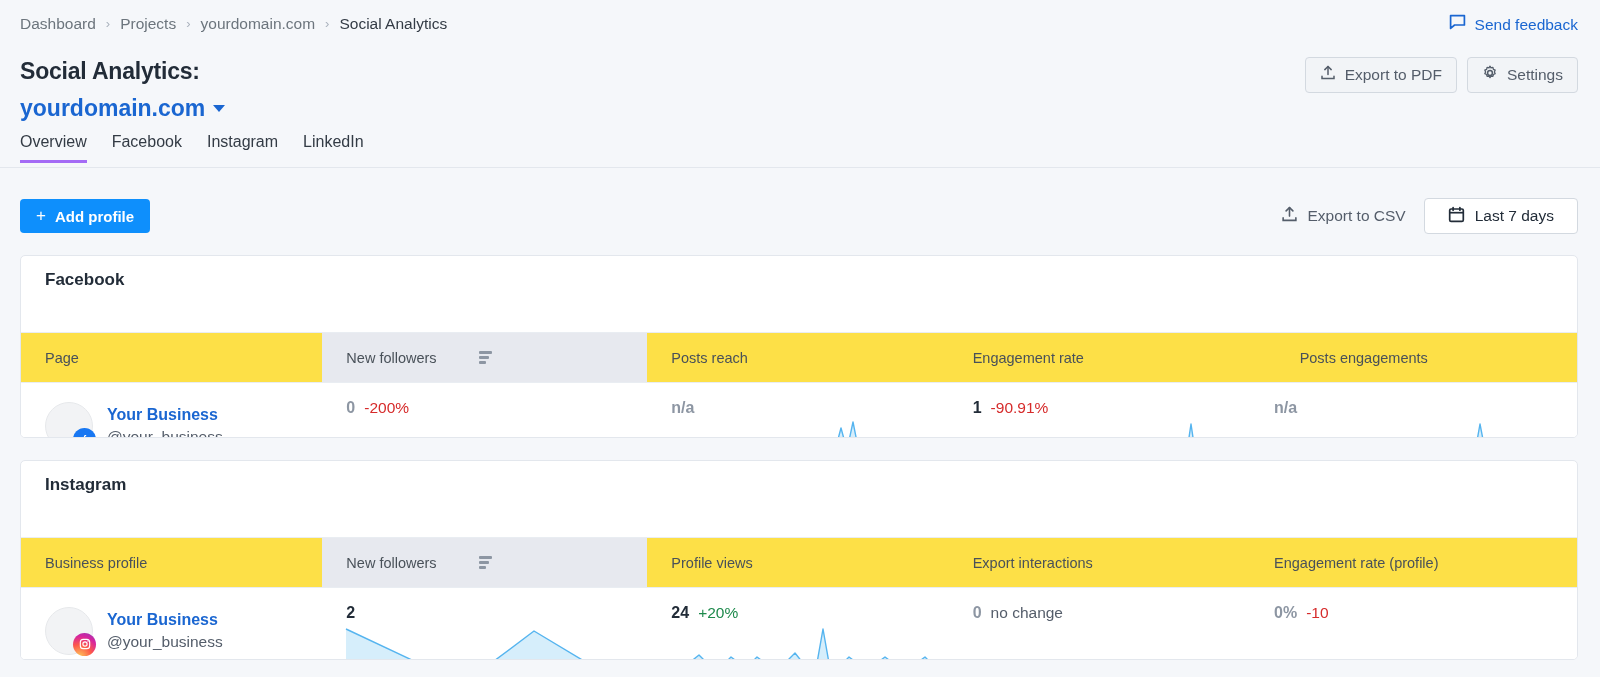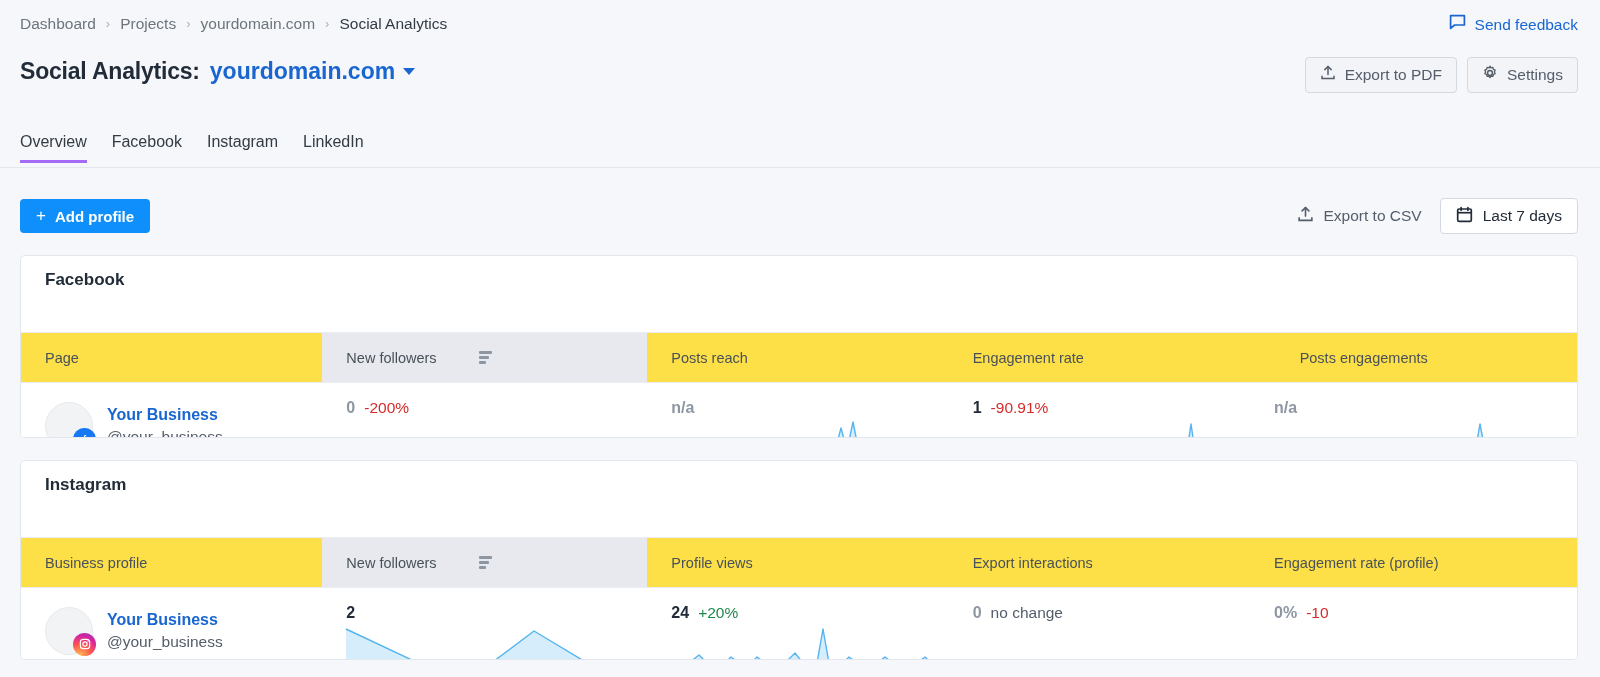--- a/index.html
+++ b/index.html
@@ -28,21 +28,21 @@
   
   .send-feedback {
     position: absolute; right: 22px; top: 14px;
     display: flex; align-items: center; gap: 9px;
     color: #1a66d1; font-size: 15.5px; cursor: pointer;
   }
 
   
   .title-row {
     position: absolute; left: 20px; top: 58px;
-    display: flex; align-items: baseline; gap: 10px;
+    display: flex; align-items: baseline; gap: 10px; flex-direction: column;
   }
   .page-title {
     font-size: 23px; font-weight: bold; color: #222c38;
     letter-spacing: -0.2px;
   }
   .domain-select {
     font-size: 23px; font-weight: bold; color: #1a66d1;
     display: flex; align-items: baseline; gap: 8px; cursor: pointer;
   }
   .caret-down {
@@ -94,21 +94,21 @@
   .toolbar-right {
     position: absolute; right: 22px; top: 198px;
     display: flex; align-items: center; gap: 18px;
   }
   .export-csv {
     display: flex; align-items: center; gap: 10px;
     color: #545d6a; font-size: 15.5px; cursor: pointer;
   }
   .date-btn {
     display: flex; align-items: center; gap: 10px;
-    height: 36px; padding: 0 15px;
+    height: 36px; padding: 0 23px;
     border: 1px solid #d3d9e0; border-radius: 4px;
     background: #fff; color: #222c38; font-size: 15.5px; cursor: pointer;
   }
 
   
   .card {
     position: absolute; left: 20px; width: 1558px;
     background: #fff; border: 1px solid #e3e7ed; border-radius: 5px;
     overflow: hidden;
   }

